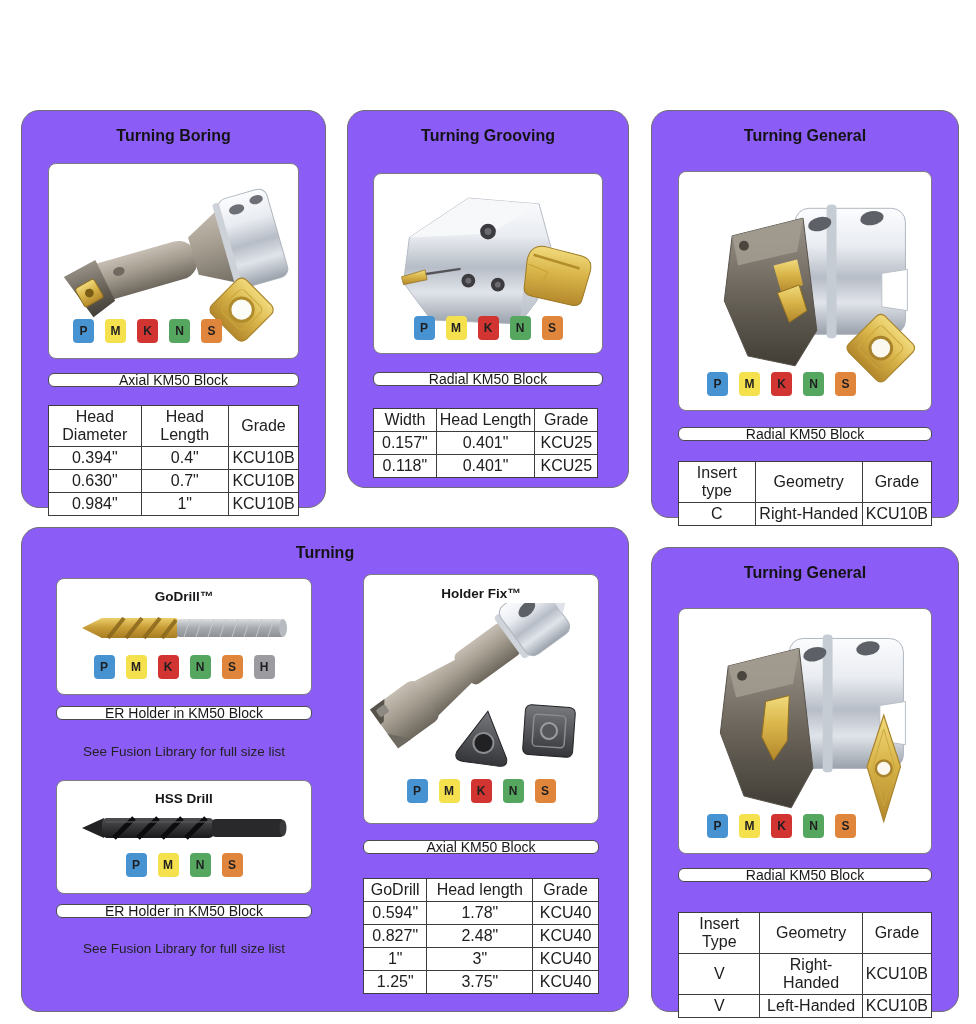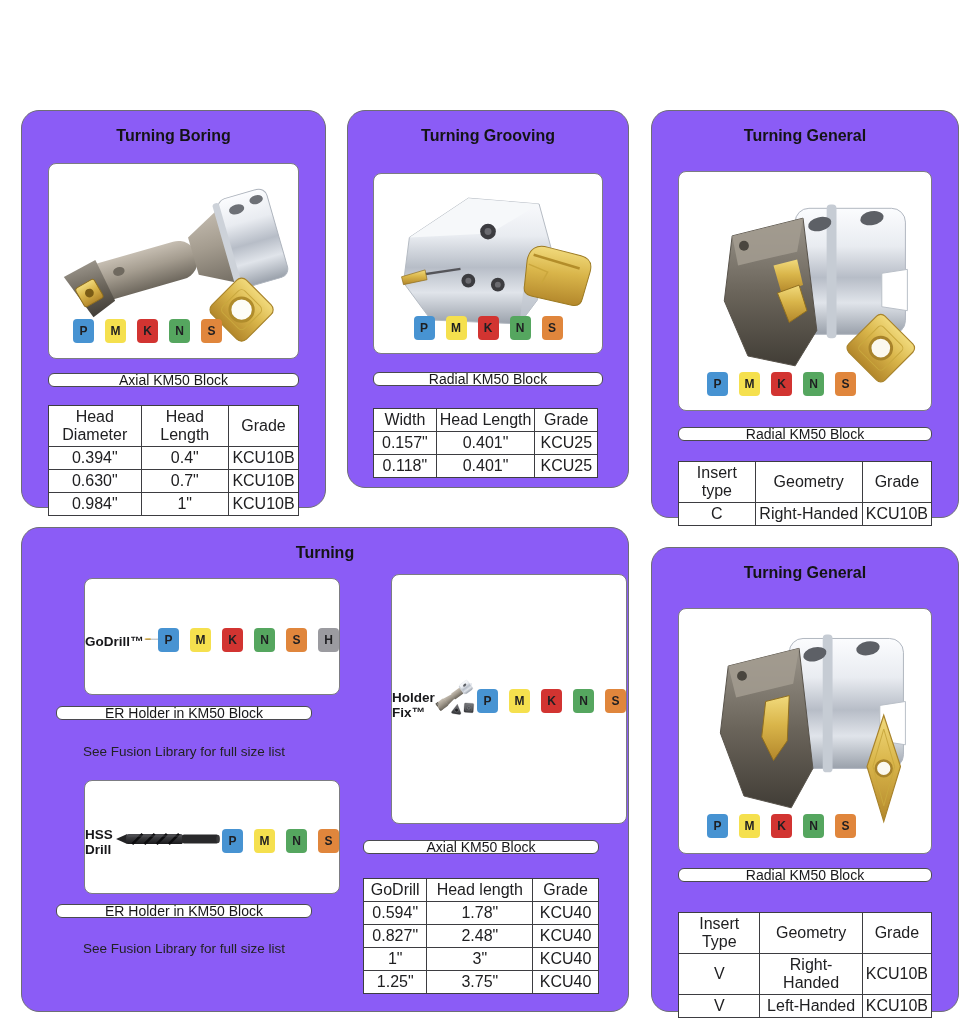--- a/index.html
+++ b/index.html
@@ -67,21 +67,21 @@
   .p-gentop .img-box   { top: 60px; left: 26px; right: 26px; height: 240px; }
   .p-gentop .badges    { left: 28px; bottom: 14px; }
   .p-gentop .pill      { top: 316px; left: 26px; right: 26px; }
 
   .p-genbot .img-box   { top: 60px; left: 26px; right: 26px; height: 246px; }
   .p-genbot .badges    { left: 28px; bottom: 15px; }
   .p-genbot .pill      { top: 320px; left: 26px; right: 26px; }
 
   
   .sub-box { position: absolute; background: #fff; border: 1.4px solid #7c7c82;
-    border-radius: 8px; display: flex; flex-direction: row; align-items: center; margin-left: 28px; }
+    border-radius: 8px; display: flex; flex-direction: column; align-items: center; }
   .sub-box h3 { font-size: 13.5px; font-weight: bold; color: #17171a; }
   .b-godrill  { left: 34px;  top: 50px;  width: 256px; height: 117px; }
   .b-hss      { left: 34px;  top: 252px; width: 256px; height: 114px; }
   .b-drillfix { left: 341px; top: 46px;  width: 236px; height: 250px; }
   .b-godrill h3, .b-hss h3 { margin-top: 10px; }
   .b-godrill svg, .b-hss svg { margin-top: 4px; }
   .b-godrill .badges, .b-hss .badges { margin-top: 7px; }
   .b-drillfix h3 { margin-top: 11px; }
   .b-drillfix svg { margin-top: 2px; }
   .b-drillfix .badges { margin-top: 4px; }

